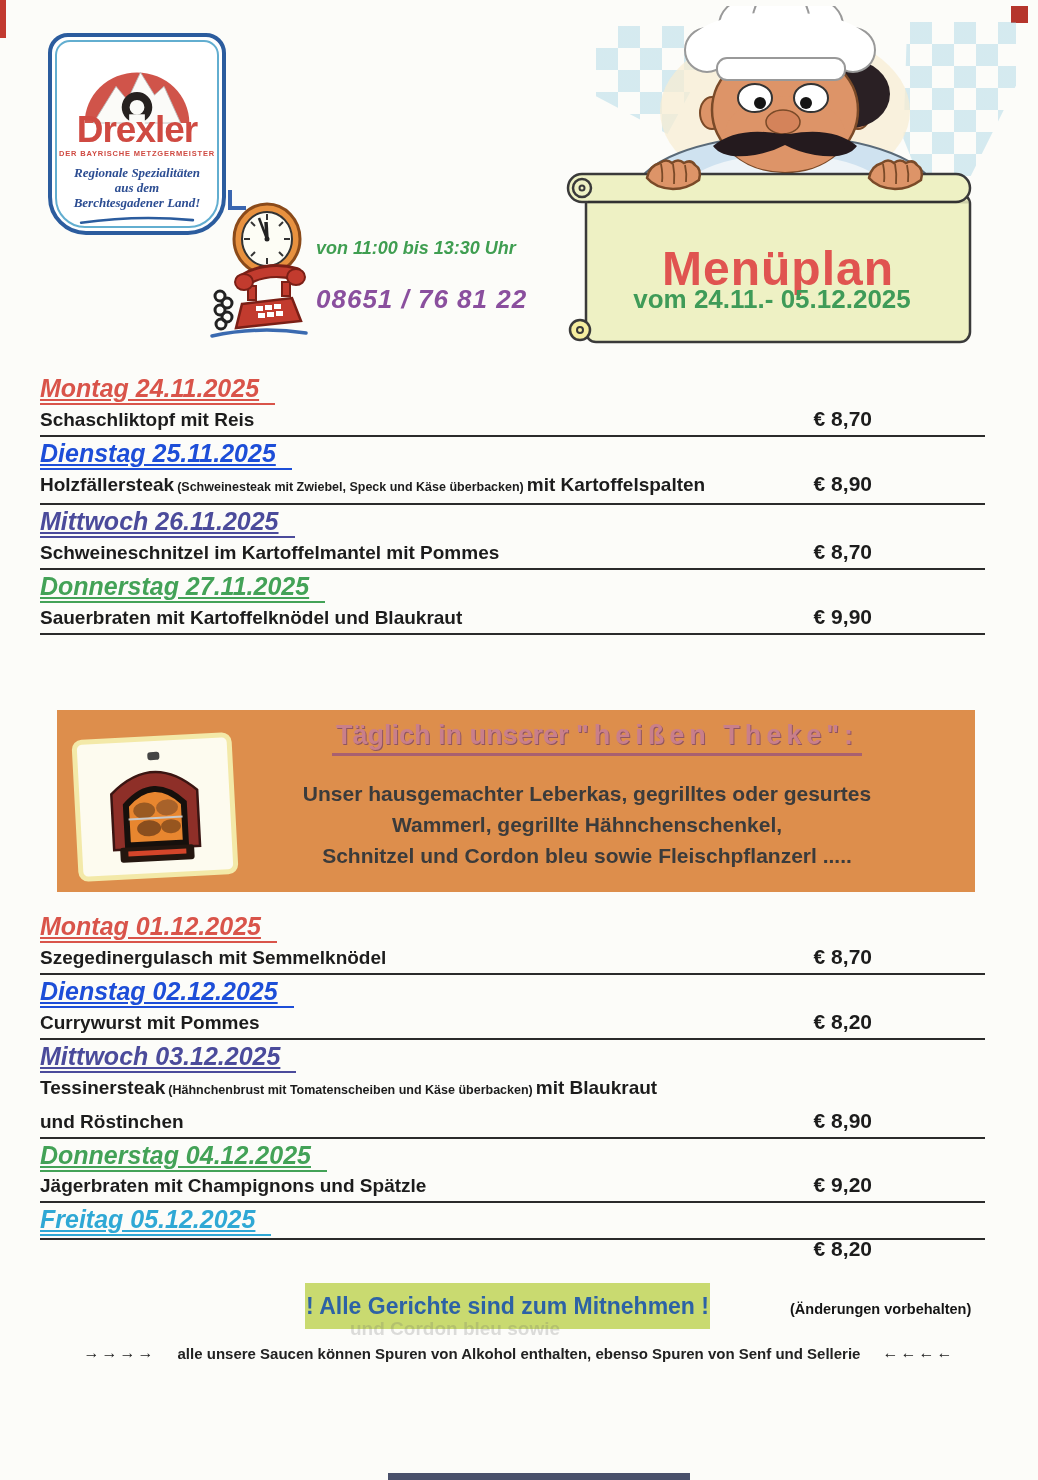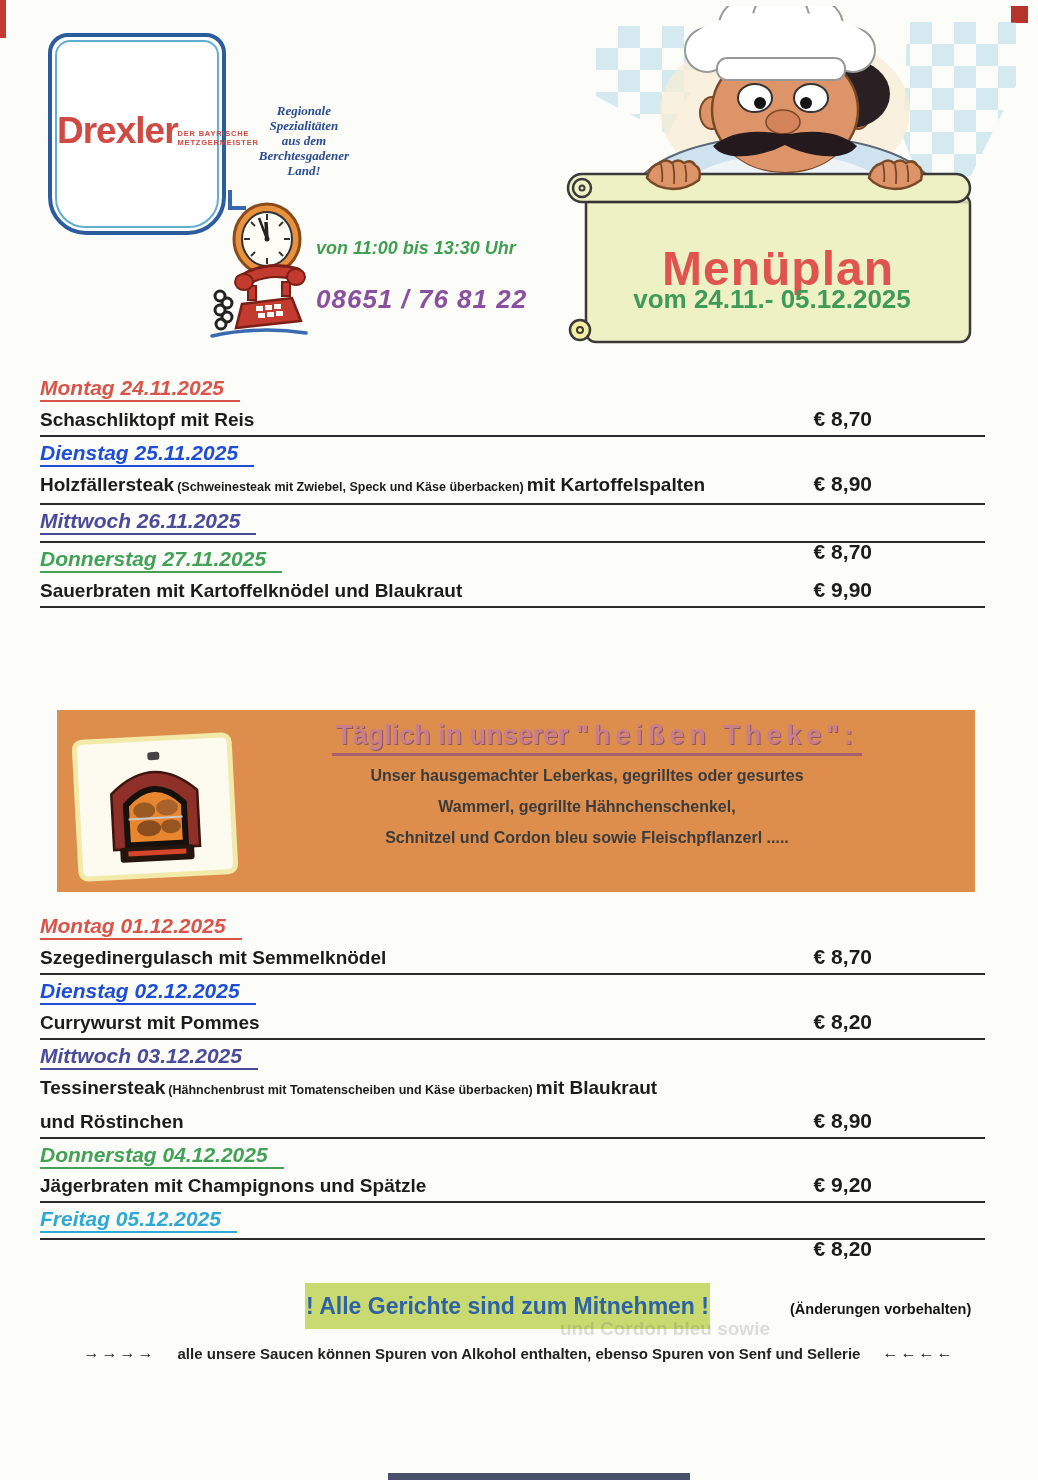--- a/index.html
+++ b/index.html
@@ -10,21 +10,21 @@
   .artifact-red-strip{position:absolute;left:0;top:0;width:6px;height:38px;background:#c23a30;}
   .artifact-red-square{position:absolute;right:10px;top:6px;width:17px;height:17px;background:#b5352c;}
   .artifact-blue-corner{position:absolute;left:228px;top:190px;width:14px;height:16px;
         border-left:4px solid #3a66b0;border-bottom:4px solid #3a66b0;}
   .artifact-bottom-bar{position:absolute;left:388px;top:1473px;width:302px;height:7px;background:#49506b;}
 
   
   .logo{position:absolute;left:48px;top:33px;width:178px;height:202px;background:#fff;
         border:4px solid #2b5c9e;border-radius:20px 20px 38px 38px;padding:3px;box-sizing:border-box;}
   .logo-inner{width:100%;height:100%;border:2px solid #62aed0;border-radius:15px 15px 30px 30px;
-        display:flex;flex-direction:row;align-items:center;box-sizing:border-box;padding-top:6px;}
+        display:flex;flex-direction:column;align-items:center;box-sizing:border-box;padding-top:6px;}
   .logo-brand{font-size:37px;font-weight:bold;color:#cf4a42;letter-spacing:-1px;line-height:34px;margin-top:-12px;}
   .logo-sub{font-size:7.5px;font-weight:bold;color:#cf4a42;letter-spacing:.8px;margin-top:2px;}
   .logo-tagline{font-family:"Liberation Serif",serif;font-style:italic;font-weight:bold;color:#2c4d92;
         font-size:13px;line-height:15px;text-align:center;margin-top:7px;}
 
   
   .checker{position:absolute;
         background:conic-gradient(rgba(150,205,225,.38) 90deg,transparent 90deg 180deg,rgba(150,205,225,.38) 180deg 270deg,transparent 270deg);
         background-size:44px 44px;}
   .checker.left{left:596px;top:26px;width:130px;height:108px;clip-path:polygon(0 0,100% 0,55% 100%,0 65%);}
@@ -38,49 +38,49 @@
   .chef-hands{position:absolute;left:585px;top:150px;width:400px;height:48px;z-index:5;}
 
   
   .clock-icon{position:absolute;left:232px;top:202px;width:70px;height:74px;}
   .hours-text{position:absolute;left:316px;top:238px;font-size:18px;font-weight:bold;font-style:italic;color:#3f9e51;}
   .phone-icon{position:absolute;left:208px;top:258px;width:102px;height:82px;}
   .phone-text{position:absolute;left:316px;top:284px;font-size:26px;font-weight:bold;font-style:italic;color:#8a4f9e;letter-spacing:1px;}
 
   
   .menu-week{position:absolute;left:40px;width:945px;}
-  .day{font-size:21px;font-weight:bold;font-style:italic;line-height:24px;margin:4px 0 3px;}
+  .day{font-size:25px;font-weight:bold;font-style:italic;line-height:24px;margin:4px 0 3px;text-decoration:underline;}
   .day-text{border-bottom:2.5px solid currentColor;padding:0 16px 1px 0;}
   .c-mon{color:#d9544a}.c-tue{color:#1d4ed8}.c-wed{color:#4b4b9b}.c-thu{color:#43a257}.c-fri{color:#2fa8d5}
   .dish-row{position:relative;font-size:19px;font-weight:bold;color:#1c1c1c;line-height:23px;
         margin:8px 0 4px;padding-right:190px;}
   .dish-note{font-size:12.5px;margin:0 3px;}
   .price{position:absolute;right:113px;top:-1px;font-size:21px;color:#1c1c1c;}
   .rule{height:2px;background:#2b2b2b;margin:3px 0 2px;}
   #week1{top:372px;} #week2{top:910px;}
 
   
   .hot-box{position:absolute;left:57px;top:710px;width:918px;height:182px;background:#dd8e4c;}
   .oven-card{position:absolute;left:18px;top:26px;width:150px;height:132px;background:#fdfbef;
         border:5px solid #f3e9a8;border-radius:10px;transform:rotate(-3deg);
         display:flex;align-items:center;justify-content:center;}
   .hot-title{position:absolute;left:170px;top:10px;width:740px;text-align:center;
         font-size:27px;font-weight:bold;color:#c97f8b;
         text-shadow:1px 1px 0 #8f5560;}
   .hot-title-inner{border-bottom:3px solid #a86070;padding:0 4px 3px;}
   .hot-title .spaced{letter-spacing:5px;}
-  .hot-lines{position:absolute;left:150px;top:50px;width:760px;text-align:center;
-        font-size:16px;font-weight:bold;color:#3b3b3b;line-height:31px;}
+  .hot-lines{position:absolute;left:150px;top:68px;width:760px;text-align:center;
+        font-size:21px;font-weight:bold;color:#3b3b3b;line-height:31px;}
 
   
   .takeaway-box{position:absolute;left:305px;top:1283px;width:405px;height:46px;background:#c9da70;
         display:flex;align-items:center;justify-content:center;
         font-size:23px;font-weight:bold;color:#2d62a5;}
   .changes-note{position:absolute;left:790px;top:1301px;font-size:14.5px;font-weight:bold;color:#141414;}
-  .ghost-line{position:absolute;left:350px;top:1318px;width:420px;text-align:right;
+  .ghost-line{position:absolute;left:350px;top:1318px;width:420px;text-align:left;
         font-size:19px;font-weight:bold;color:#6a6a6a;opacity:.22;filter:blur(.6px);}
   .allergen-row{position:absolute;left:40px;top:1344px;width:958px;display:flex;
         align-items:center;justify-content:center;gap:22px;
         font-size:15px;font-weight:bold;color:#222;}
   .arrows{letter-spacing:2px;font-size:16px;}
 </style>
 </head>
 <body>
 
 <div id="page">
@@ -223,20 +223,21 @@
       <div class="day c-tue"><span class="day-text">Dienstag 25.11.2025</span></div>
       <div class="dish-row">
         <span class="dish">Holzfällersteak</span><span class="dish-note">(Schweinesteak mit Zwiebel, Speck und Käse überbacken)</span><span class="dish">mit Kartoffelspalten</span>
         <span class="price">€ 8,90</span>
       </div>
       <div class="rule"></div>
     </div>
     <div class="menu-block">
       <div class="day c-wed"><span class="day-text">Mittwoch 26.11.2025</span></div>
       <div class="dish-row">
+        <span class="dish">Schweineschnitzel im Kartoffelmantel mit Pommes</span>
         <span class="price">€ 8,70</span>
       </div>
       <div class="rule"></div>
     </div>
     <div class="menu-block">
       <div class="day c-thu"><span class="day-text">Donnerstag 27.11.2025</span></div>
       <div class="dish-row">
         <span class="dish">Sauerbraten mit Kartoffelknödel und Blaukraut</span>
         <span class="price">€ 9,90</span>
       </div>

